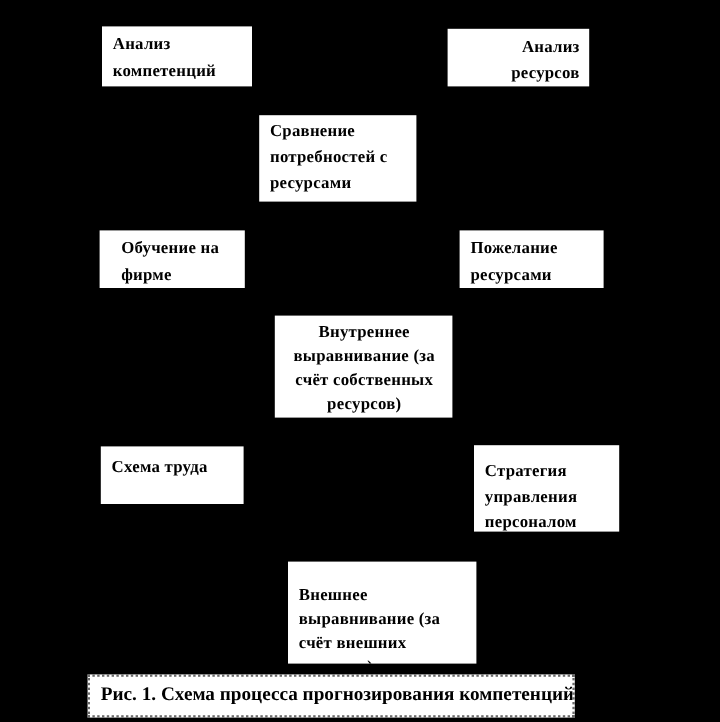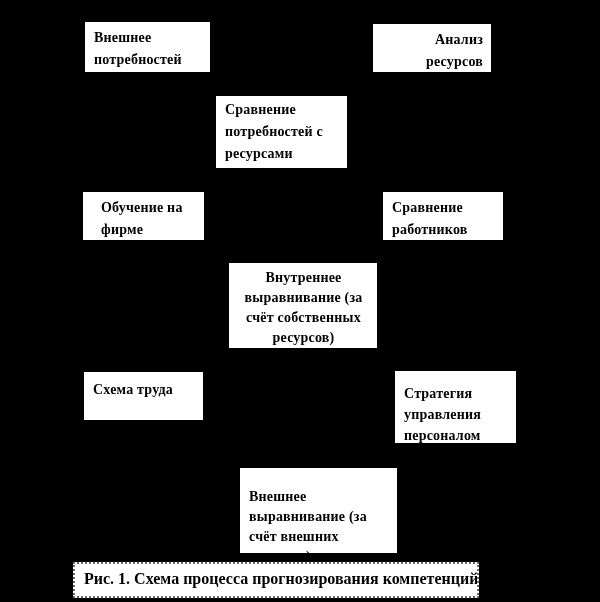--- a/index.html
+++ b/index.html
@@ -56,29 +56,29 @@
     padding-left: 9px;
     white-space: nowrap;
     overflow: hidden;
   }
 </style>
 </head>
 <body>
 
 <div class="canvas">
 
-  <div class="box b0">Внешнее потребностей</div>
+  <div class="box b0">Анализ компетенций</div>
 
   <div class="box b1">Анализ ресурсов</div>
 
   <div class="box b2">Сравнение потребностей с ресурсами</div>
 
   <div class="box b3">Обучение на фирме</div>
 
-  <div class="box b4">Сравнение работников</div>
+  <div class="box b4">Пожелание ресурсами</div>
 
   <div class="box b5">Внутреннее выравнивание (за счёт собственных ресурсов)</div>
 
   <div class="box b6">Схема труда</div>
 
   <div class="box b7">Стратегия управления персоналом</div>
 
   <div class="box b8">Внешнее выравнивание (за счёт внешних ресурсов)</div>
 
   <div class="caption">Рис. 1. Схема процесса прогнозирования компетенций</div>

